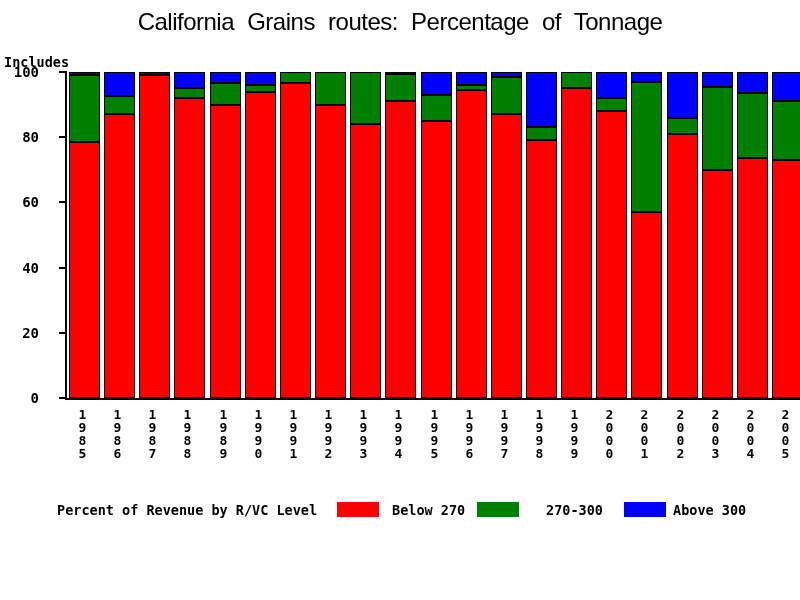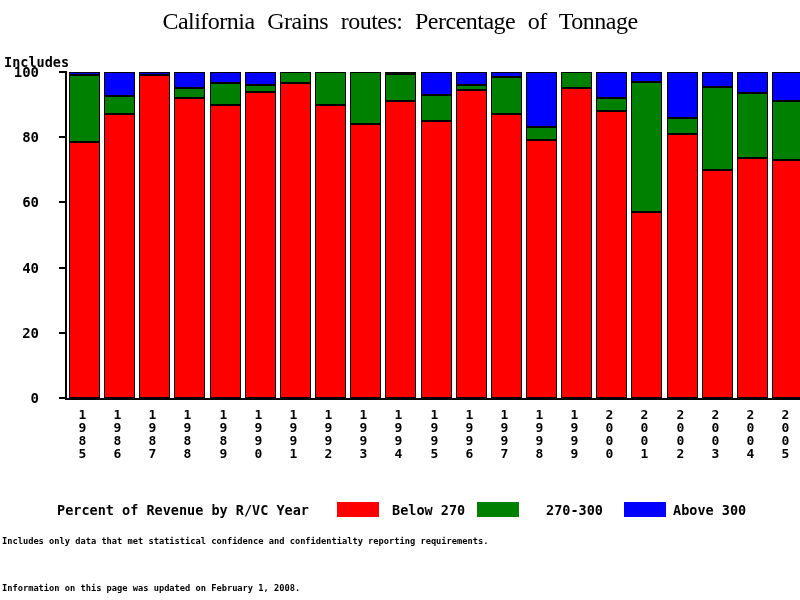--- a/index.html
+++ b/index.html
@@ -1,19 +1,19 @@
 <!DOCTYPE html>
 <html><head>
 <meta charset="utf-8">
 <style>
   html,body{margin:0;padding:0;background:#fff;}
   #root{position:relative;width:800px;height:600px;background:#ffffff;overflow:hidden;
         font-family:"DejaVu Sans Mono","Liberation Mono",monospace;color:#000;}
   .chart-title{position:absolute;top:8px;left:0;width:800px;text-align:center;
-        font-family:Liberation Serif, serif;font-size:24px;
+        font-family:Liberation Sans, sans-serif;font-size:24px;
         letter-spacing:-0.5px;word-spacing:7px;white-space:nowrap;}
   .ylabel{position:absolute;left:4px;top:54px;font-size:13.5px;font-weight:bold;}
   #plot{position:absolute;left:65px;top:72px;width:735px;height:326px;
         border-left:2px solid #000;border-bottom:2px solid #000;}
   .bar{position:absolute;bottom:0;width:31px;display:flex;flex-direction:column-reverse;}
   .seg{box-sizing:border-box;border:1px solid #000;width:100%;}
   .ytick-mark{position:absolute;left:-8px;width:8px;height:2px;background:#000;}
   .ytick-label{position:absolute;left:-72px;width:44px;text-align:right;
         font-size:14px;font-weight:bold;line-height:16px;}
   #xlabels{position:absolute;left:65px;top:408px;width:735px;height:62px;}
@@ -274,24 +274,22 @@
       </div>
       <div class="year-label" style="left: 705px;">
         <div>2</div>
         <div>0</div>
         <div>0</div>
         <div>5</div>
       </div>
     </div>
 
   <div class="legend">
-    <div class="legend-caption">Percent of Revenue by R/VC Year</div>
+    <div class="legend-caption">Percent of Revenue by R/VC Level</div>
     <div class="legend-swatch" id="swatch-0" style="background-color: rgb(255, 0, 0);"></div>
     <div class="legend-label" id="label-0">Below 270</div>
     <div class="legend-swatch" id="swatch-1" style="background-color: rgb(0, 128, 0);"></div>
     <div class="legend-label" id="label-1">270-300</div>
     <div class="legend-swatch" id="swatch-2" style="background-color: rgb(0, 0, 255);"></div>
     <div class="legend-label" id="label-2">Above 300</div>
   </div>
 
-  <div class="footer-line" id="footer-1">Includes only data that met statistical confidence and confidentialty reporting requirements.</div>
-  <div class="footer-line" id="footer-3">Information on this page was updated on February 1, 2008.</div>
 </div>
 
 </body></html>

